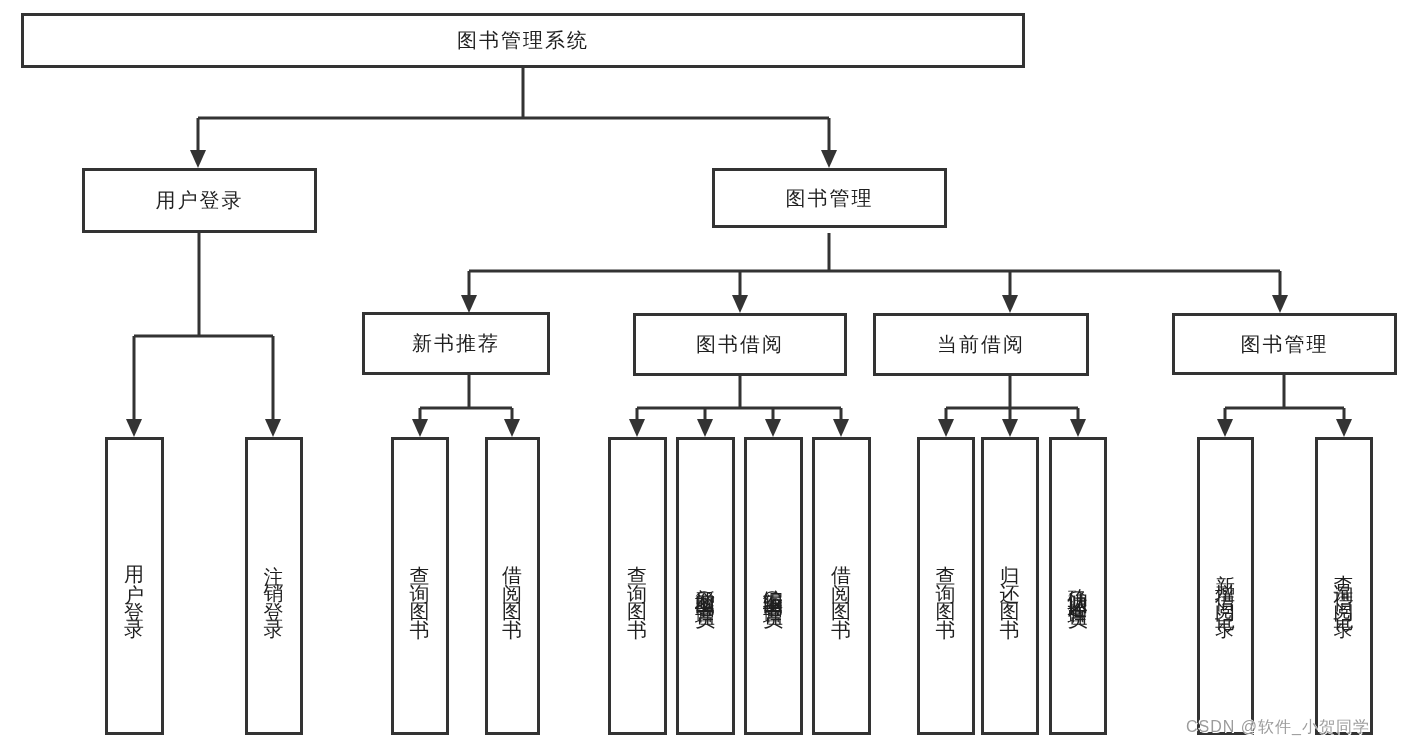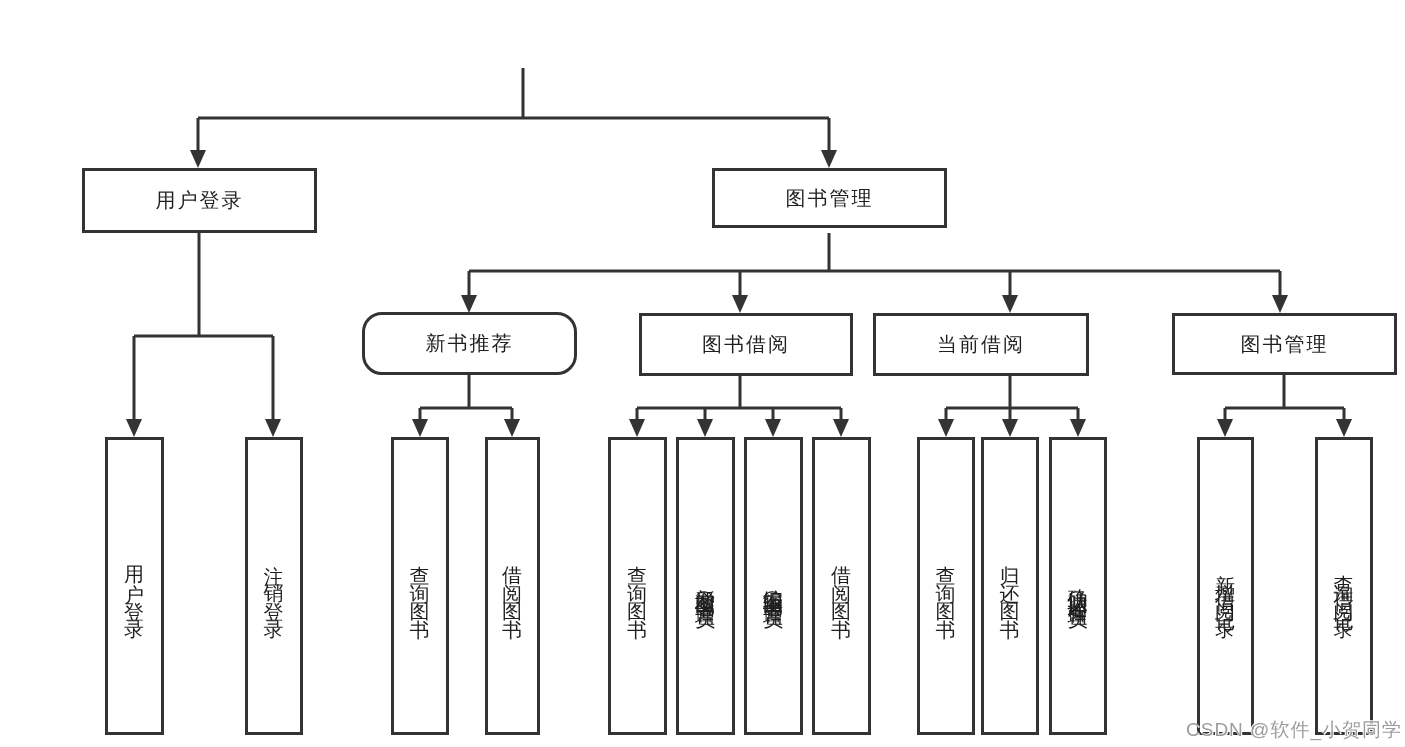--- a/index.html
+++ b/index.html
@@ -18,21 +18,21 @@
   .leaf {
     writing-mode:vertical-rl; text-orientation:mixed;
     justify-content:center; align-items:center;
     font-size:20px; line-height:1;
   }
   .ls-wide  { letter-spacing:18px; }  
   .ls-mid   { letter-spacing:9px;  }  
   .ls-tight { letter-spacing:3px;  }  
   #watermark {
     position:absolute; left:1186px; top:717px; z-index:5;
-    font-size:19px; color:var(--wm,#9c9c9c); letter-spacing:1px;
+    font-size:16px; color:var(--wm,#9c9c9c); letter-spacing:1px;
     text-shadow:1px 1px 0 #ffffff, -1px -1px 0 #ffffff; white-space:nowrap;
   }
 </style>
 </head>
 <body>
 
 <div id="canvas">
 
   <svg id="connectors" viewBox="0 0 1405 747" xmlns="http://www.w3.org/2000/svg">
     <path fill="none" stroke="#333333" stroke-width="3" d="
@@ -59,32 +59,35 @@
         <polygon points="765,419 781,419 773,437"></polygon>
         <polygon points="833,419 849,419 841,437"></polygon>
         <polygon points="938,419 954,419 946,437"></polygon>
         <polygon points="1002,419 1018,419 1010,437"></polygon>
         <polygon points="1070,419 1086,419 1078,437"></polygon>
         <polygon points="1217,419 1233,419 1225,437"></polygon>
         <polygon points="1336,419 1352,419 1344,437"></polygon>
       </g>
   </svg>
 
+  <div class="box" style="left:21px; top:13px; width:1004px; height:55px;">
+    <span>图书管理系统</span>
+  </div>
 
   <div class="box" style="left:82px; top:168px; width:235px; height:65px;">
     <span>用户登录</span>
   </div>
   <div class="box" style="left:712px; top:168px; width:235px; height:60px;">
     <span>图书管理</span>
   </div>
 
-  <div class="box" style="left:362px; top:312px; width:215px; height:63px;border-radius:20px;">
+  <div class="box" style="left:362px; top:312px; width:188px; height:63px;">
     <span>新书推荐</span>
   </div>
-  <div class="box" style="left:633px; top:313px; width:214px; height:63px;margin-left:6px;">
+  <div class="box" style="left:633px; top:313px; width:214px; height:63px;">
     <span>图书借阅</span>
   </div>
   <div class="box" style="left:873px; top:313px; width:216px; height:63px;">
     <span>当前借阅</span>
   </div>
   <div class="box" style="left:1172px; top:313px; width:225px; height:62px;">
     <span>图书管理</span>
   </div>
 
   <div class="box leaf ls-wide" style="left:105px; top:437px; width:59px; height:298px;">

